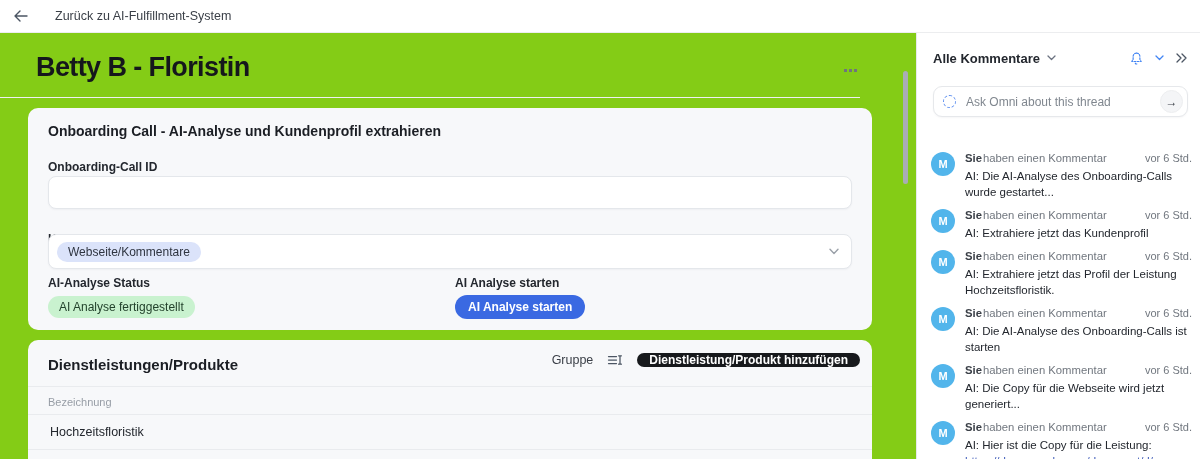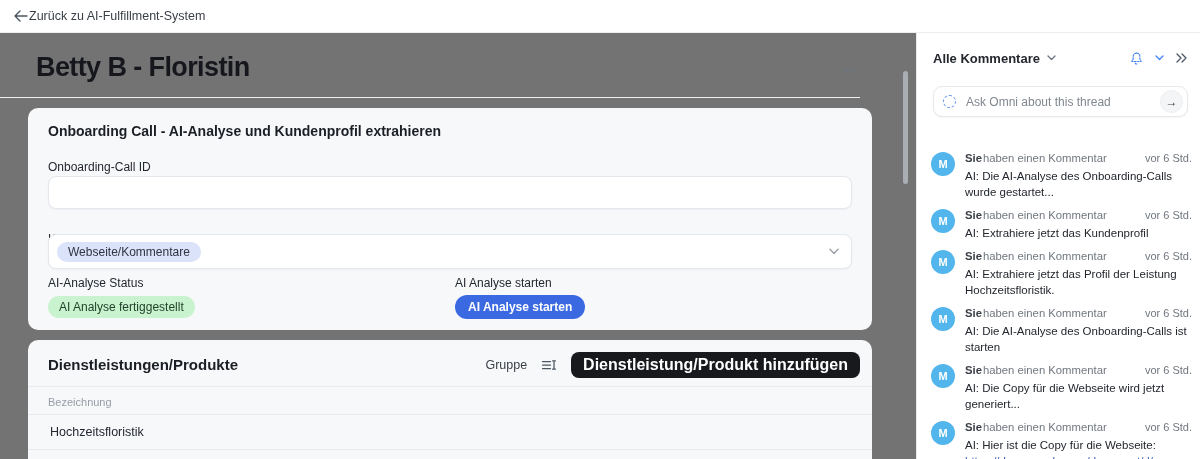--- a/index.html
+++ b/index.html
@@ -7,37 +7,37 @@
   body {
     width:1200px; height:459px; position:relative; overflow:hidden;
     background:#ffffff; font-family:"Liberation Sans", sans-serif; color:#23272E;
   }
   
   .topbar {
     position:absolute; top:0; left:0; width:1200px; height:33px;
     border-bottom:1px solid #ECEDEF; display:flex; align-items:center; gap:9px;
     padding-left:14px; font-size:12.5px; color:#3A3F47;
   }
-  .topbar .back { display:flex; align-items:center; gap:1px; cursor:pointer; }
+  .topbar .back { display:flex; align-items:center; gap:27px; cursor:pointer; }
   
-  .main { position:absolute; top:33px; left:0; width:916px; height:426px; background:#737373; }
+  .main { position:absolute; top:33px; left:0; width:916px; height:426px; background:#84cc16; }
   .page-title {
     position:absolute; left:36px; top:19px; font-size:27px; font-weight:bold;
     letter-spacing:-0.6px; color:#15171C;
   }
   .dots { position:absolute; left:840px; top:32px; display:flex; gap:2.5px; cursor:pointer; padding:4px; }
   .dots i { width:2.6px; height:2.6px; background:#6F757D; display:block; }
   .header-divider { position:absolute; left:0; top:64px; width:860px; height:1px; background:#EEF0F2; }
 
   .panel { position:absolute; left:28px; width:844px; background:#F7F8FA; border-radius:10px; }
   .panel1 { top:75px; height:222px; }
   .panel2 { top:307px; height:119px; border-radius:10px 10px 0 0; }
 
   .p1-title { position:absolute; left:20px; top:15px; font-size:14px; font-weight:bold; color:#1B1E24; }
-  .f-label { position:absolute; font-size:12px; font-weight:normal; color:#23272E; }
+  .f-label { position:absolute; font-size:12px; font-weight:bold; color:#23272E; }
   .lbl-id   { left:20px; top:52px; }
   .lbl-kat  { left:20px; top:124px; }
   .lbl-status { left:20px; top:168px; }
   .lbl-start  { left:427px; top:168px; }
 
   .text-input {
     position:absolute; left:20px; top:68px; width:804px; height:33px;
     border:1px solid #E4E7EB; border-radius:8px; background:#fff;
     box-shadow:0 1px 2px rgba(16,24,40,0.04); font-size:12.5px; padding:0 10px;
     font-family:"Liberation Sans", sans-serif; color:#23272E; outline:none;
@@ -60,22 +60,22 @@
   .btn-blue {
     position:absolute; left:427px; top:187px; background:#3A69E2; color:#fff;
     font-size:12px; font-weight:bold; border:none; border-radius:13px;
     padding:6px 13px; line-height:1; cursor:pointer; font-family:"Liberation Sans", sans-serif;
   }
 
   .p2-title { position:absolute; left:20px; top:16px; font-size:15px; font-weight:bold; color:#1B1E24; }
   .p2-controls { position:absolute; right:12px; top:12px; display:flex; align-items:center; gap:13px; }
   .gruppe { font-size:12.5px; color:#3A3F47; }
   .btn-black {
-    background:#17191C; color:#fff; font-size:16px; font-weight:bold; border:none;
-    border-radius:8px; height:26px; padding:0 12px; cursor:pointer;
+    background:#17191C; color:#fff; font-size:12px; font-weight:bold; border:none;
+    border-radius:8px; height:14px; padding:0 12px; cursor:pointer;
     font-family:"Liberation Sans", sans-serif;
   }
   .p2-div1 { position:absolute; left:0; top:46px; width:100%; height:1px; background:#E9EBEE; }
   .p2-colhdr { position:absolute; left:20px; top:56px; font-size:11px; color:#979DA6; }
   .p2-div2 { position:absolute; left:0; top:74px; width:100%; height:1px; background:#E9EBEE; }
   .p2-rows { position:absolute; left:0; top:75px; width:100%; }
   .p-row {
     height:35px; border-bottom:1px solid #E9EBEE; display:flex; align-items:center;
     padding-left:22px; font-size:12.5px; color:#23272E; cursor:pointer;
   }
@@ -293,18 +293,18 @@
 
       </div>
 
       <div class="comment">
         <div class="avatar">M</div>
         <div class="c-head">
           <span class="c-author">Sie</span>
           <span class="c-action">haben einen Kommentar</span>
           <span class="c-time">vor 6 Std.</span>
         </div>
-        <div class="c-body">AI: Hier ist die Copy für die Webseite:</div>
+        <div class="c-body">AI: Hier ist die Copy für die Leistung:</div>
         <div class="c-link">https://docs.google.com/document/d/...</div>
       </div>
 
   </div>
 </div>
 
 </body></html>

